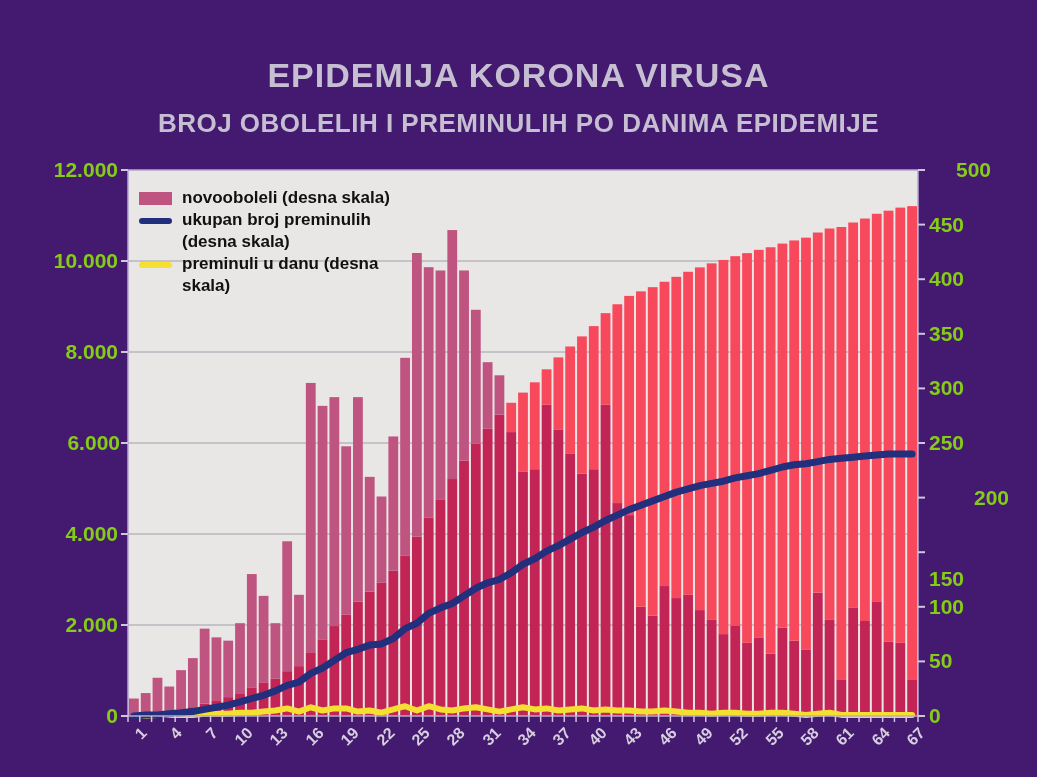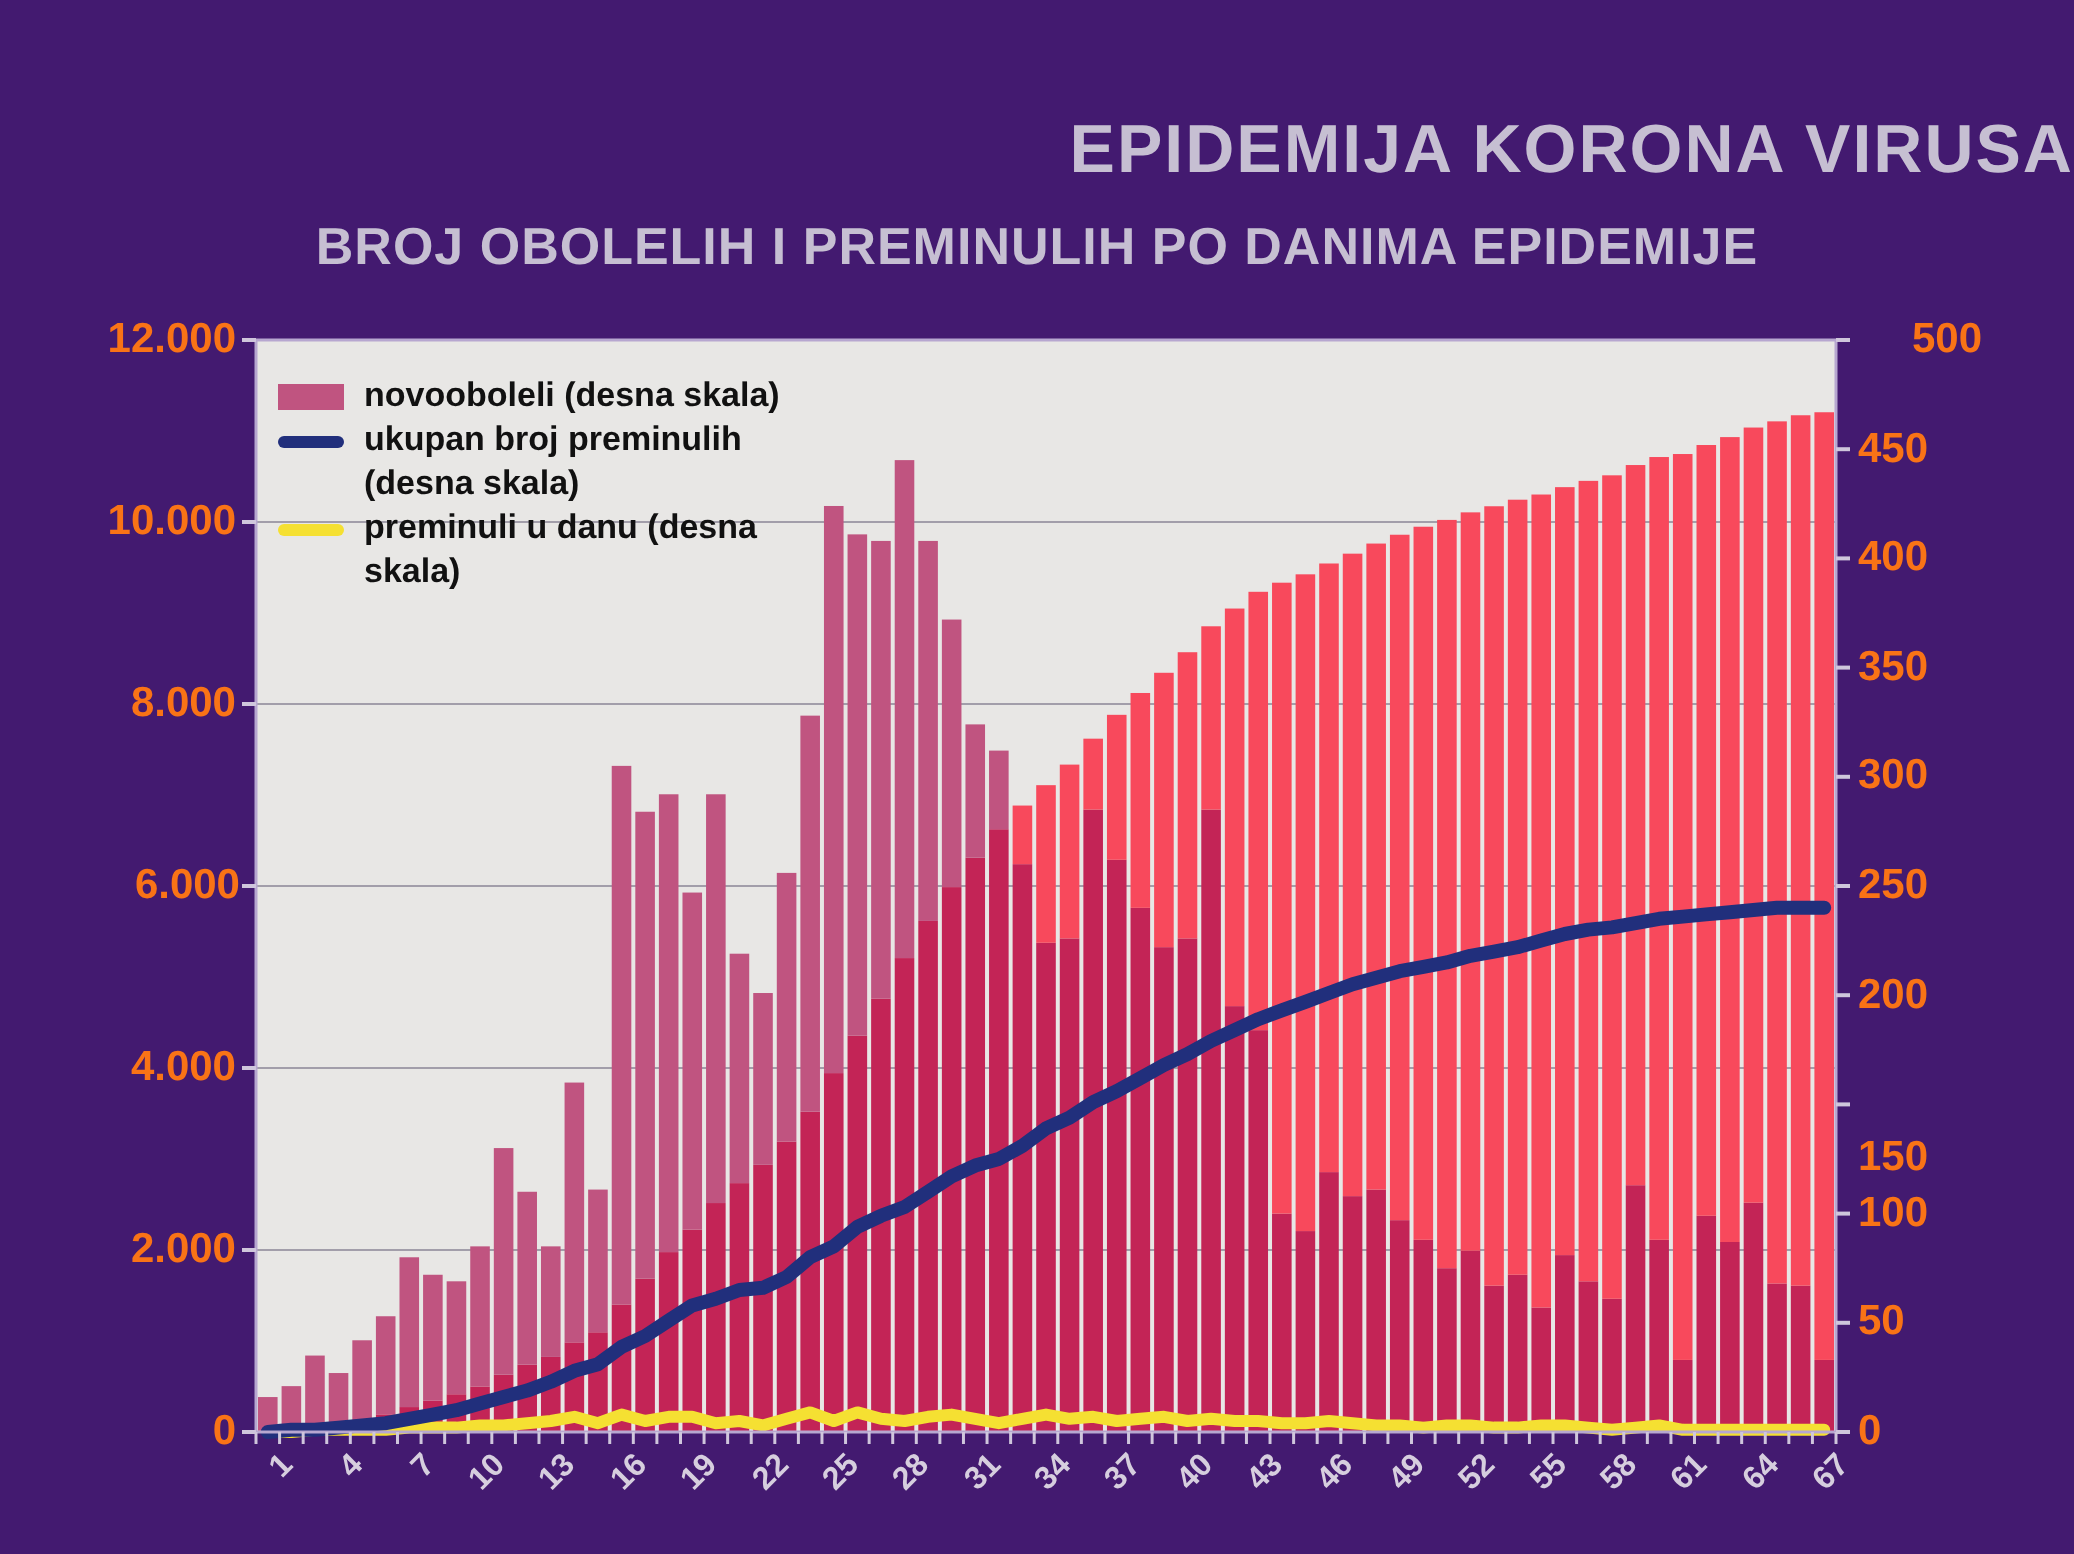--- a/index.html
+++ b/index.html
@@ -2,30 +2,30 @@
 <html><head>
 <meta charset="utf-8">
 <style>
   html,body{margin:0;padding:0;}
   body{
     width:1037px;height:777px;position:relative;overflow:hidden;
     font-family:"Liberation Sans","DejaVu Sans",sans-serif;
     background:#431a70;
   }
   .title{
-    position:absolute;left:0;top:56px;width:100%;text-align:right;
+    position:absolute;left:0;top:56px;width:100%;text-align:center;
     font-size:34px;font-weight:bold;letter-spacing:1px;color:#c6bfd2;
   }
   .subtitle{
     position:absolute;left:0;top:108px;width:100%;text-align:center;
     font-size:26px;font-weight:bold;letter-spacing:0.5px;color:#c6bfd2;
   }
   #chart-svg{position:absolute;left:0;top:0;}
   .axis-label{
-    position:absolute;color:#f97316;font-weight:bold;font-size:21px;line-height:26px;
+    position:absolute;color:#84cc16;font-weight:bold;font-size:21px;line-height:26px;
   }
   .axis-label.left{width:112px;text-align:right;}
   .axis-label.right{width:80px;text-align:left;}
   .x-label{
     position:absolute;width:60px;text-align:right;color:#d6cede;font-weight:bold;
     font-size:16px;line-height:18px;transform-origin:100% 0;transform:rotate(-45deg);
   }
   .legend{
     position:absolute;left:139px;top:187px;width:320px;
   }
@@ -299,21 +299,21 @@
     <div class="axis-label left" style="left: 6px; top: 612px;">2.000</div>
     <div class="axis-label left" style="left: 6px; top: 521px;">4.000</div>
     <div class="axis-label left" style="left: 8px; top: 430px;">6.000</div>
     <div class="axis-label left" style="left: 6px; top: 339px;">8.000</div>
     <div class="axis-label left" style="left: 6px; top: 248px;">10.000</div>
     <div class="axis-label left" style="left: 6px; top: 157px;">12.000</div>
     <div class="axis-label right" style="left: 929px; top: 703px;">0</div>
     <div class="axis-label right" style="left: 929px; top: 648.4px;">50</div>
     <div class="axis-label right" style="left: 929px; top: 593.8px;">100</div>
     <div class="axis-label right" style="left: 929px; top: 548px; margin-top: 18px;">150</div>
-    <div class="axis-label right" style="left: 929px; top: 484.6px;">200</div>
+    <div class="axis-label right" style="left: 929px; top: 484.6px; text-align: right;">200</div>
     <div class="axis-label right" style="left: 929px; top: 430px;">250</div>
     <div class="axis-label right" style="left: 929px; top: 375.4px;">300</div>
     <div class="axis-label right" style="left: 929px; top: 320.8px;">350</div>
     <div class="axis-label right" style="left: 929px; top: 266.2px;">400</div>
     <div class="axis-label right" style="left: 929px; top: 211.6px;">450</div>
     <div class="axis-label right" style="left: 929px; top: 157px; margin-left: 27px;">500</div>
     <div class="x-label" style="left: 77.8955px; top: 724px;">1</div>
     <div class="x-label" style="left: 113.269px; top: 724px;">4</div>
     <div class="x-label" style="left: 148.642px; top: 724px;">7</div>
     <div class="x-label" style="left: 184.015px; top: 724px;">10</div>

